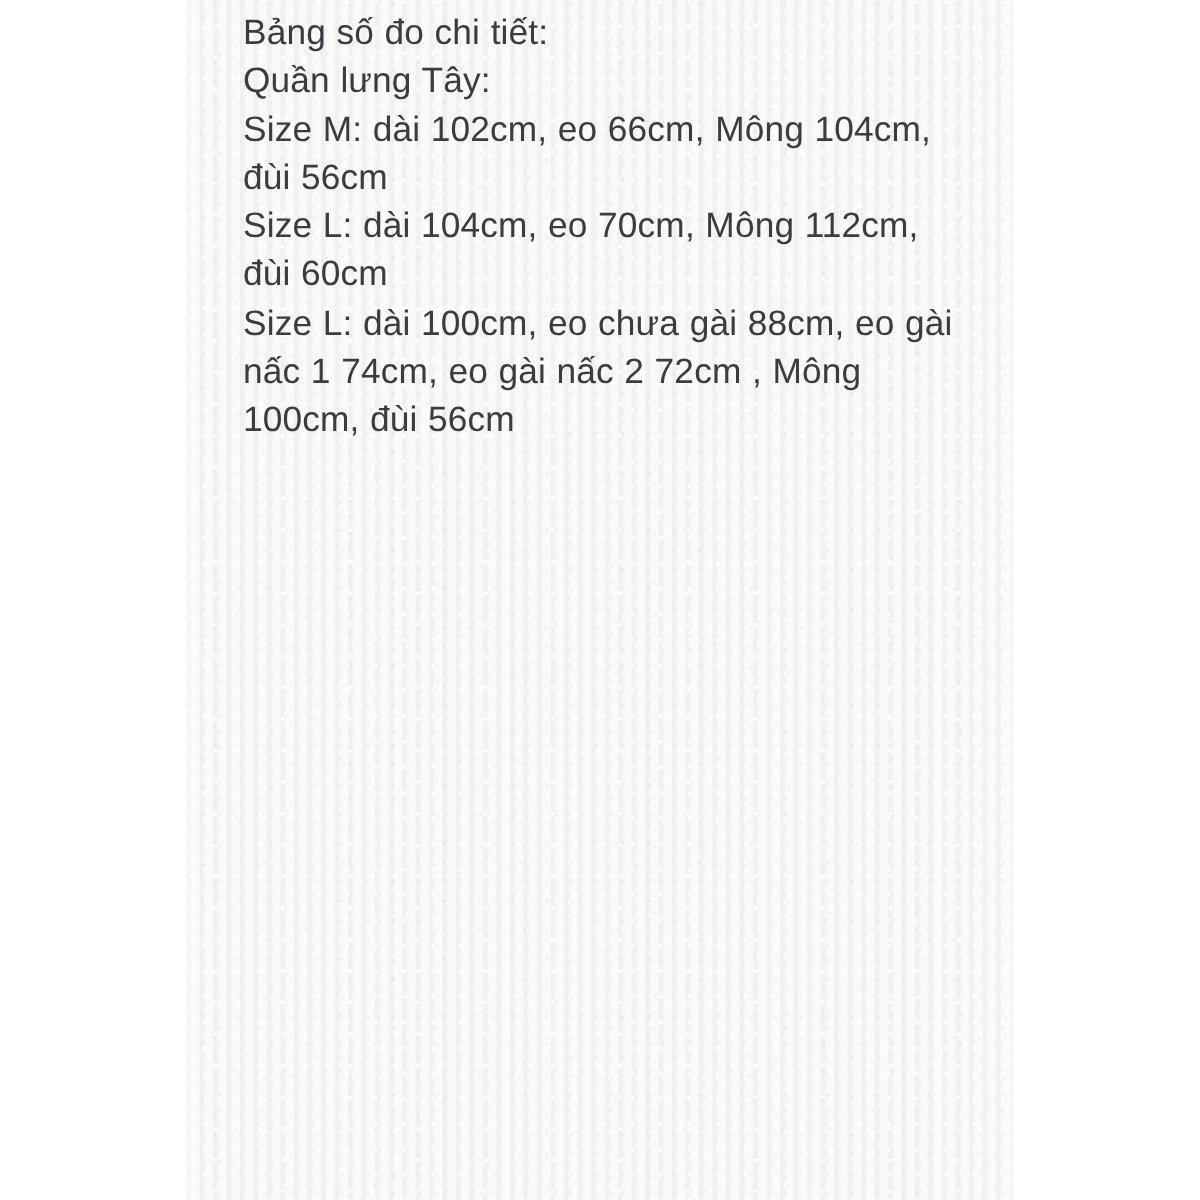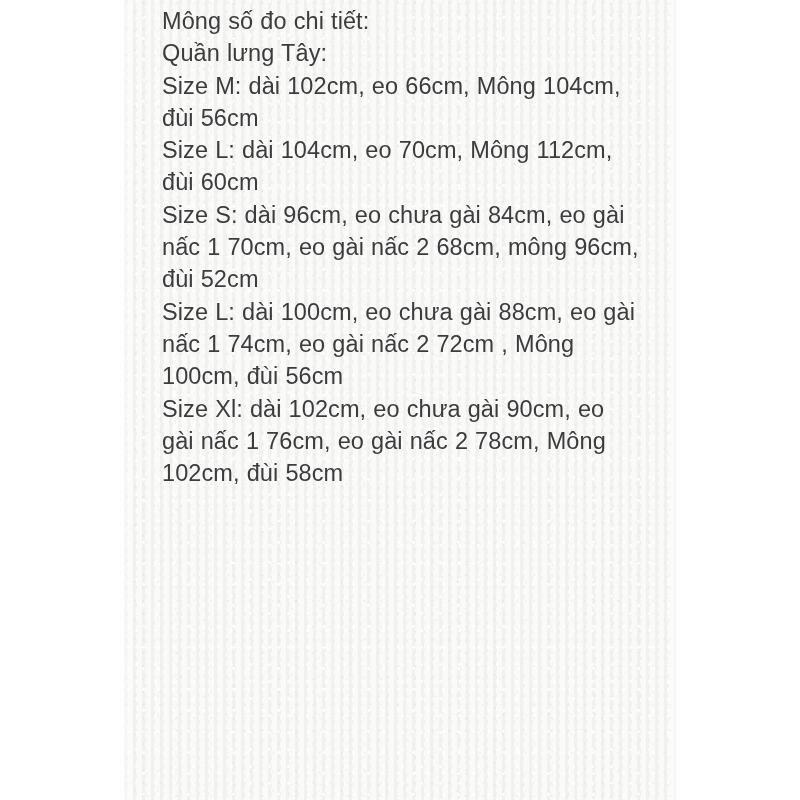--- a/index.html
+++ b/index.html
@@ -64,23 +64,21 @@
     margin: 0;
   }
 </style>
 </head>
 <body>
 
 <div id="paper-panel"></div>
 
 <div id="measurement-text">
 
-  <p>Mông số đo chi tiết:</p>
+  <p>Bảng số đo chi tiết:</p>
 
   <p>Quần lưng Tây:</p>
   <p>Size M: dài 102cm, eo 66cm, Mông 104cm, đùi 56cm</p>
   <p>Size L: dài 104cm, eo 70cm, Mông 112cm, đùi 60cm</p>
 
-  <p>Size S: dài 96cm, eo chưa gài 84cm, eo gài nấc 1 70cm, eo gài nấc 2 68cm, mông 96cm, đùi 52cm</p>
   <p>Size L: dài 100cm, eo chưa gài 88cm, eo gài nấc 1 74cm, eo gài nấc 2 72cm , Mông 100cm, đùi 56cm</p>
-  <p>Size Xl: dài 102cm, eo chưa gài 90cm, eo gài nấc 1 76cm, eo gài nấc 2 78cm, Mông 102cm, đùi 58cm</p>
 
 </div>
 
 </body></html>

